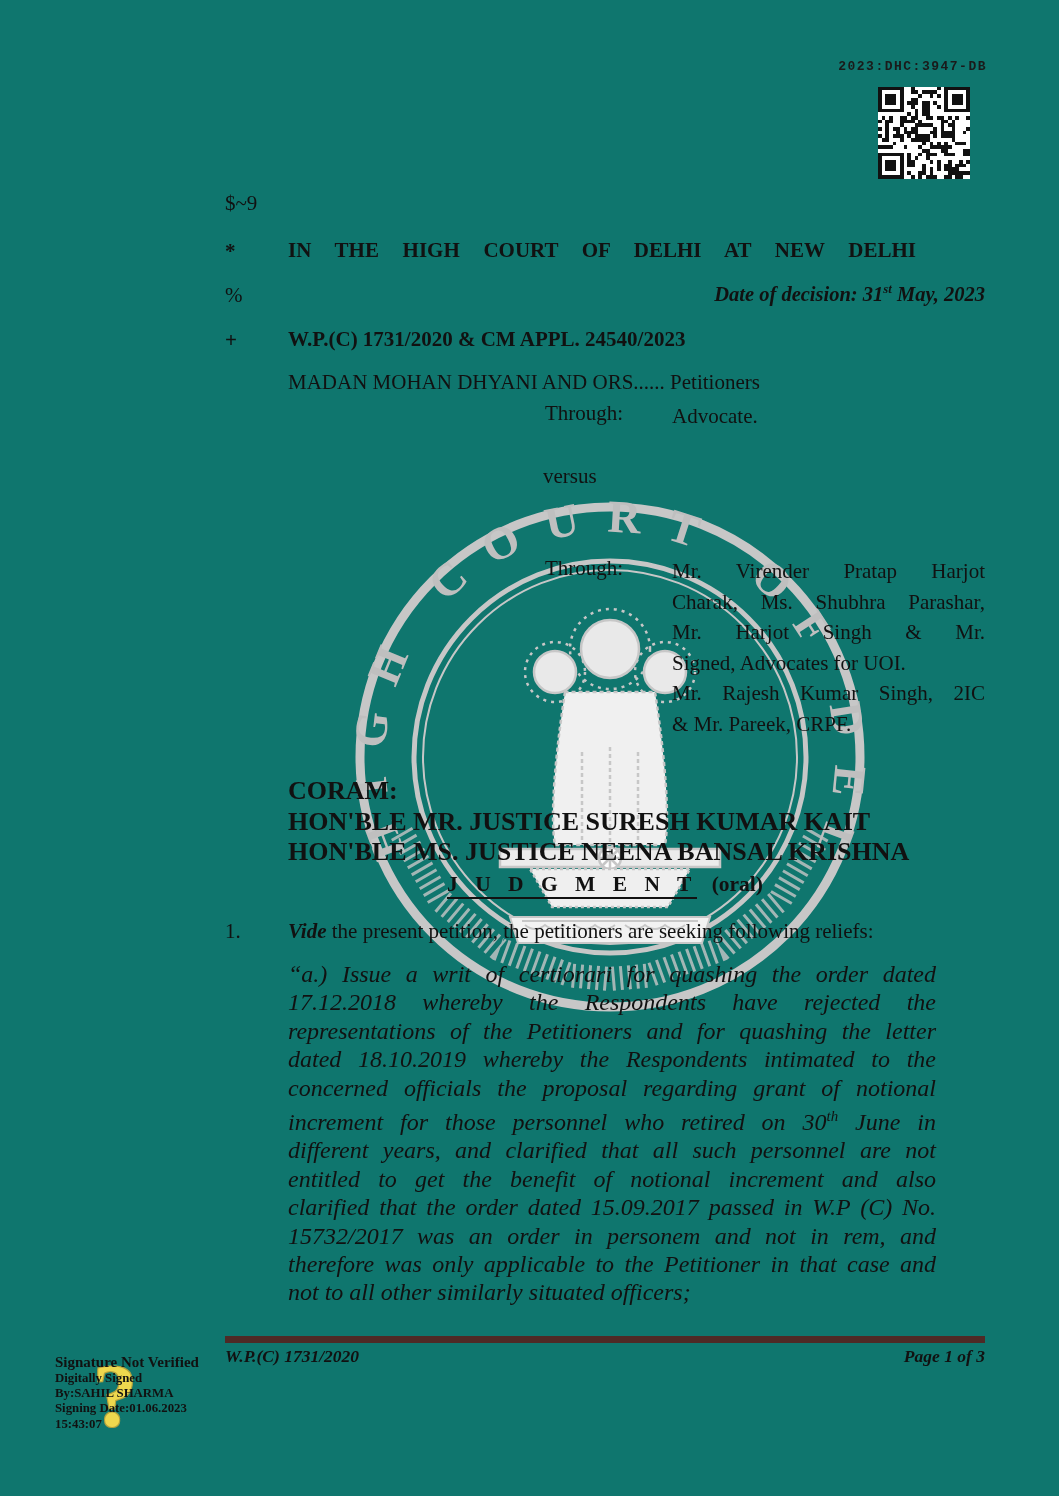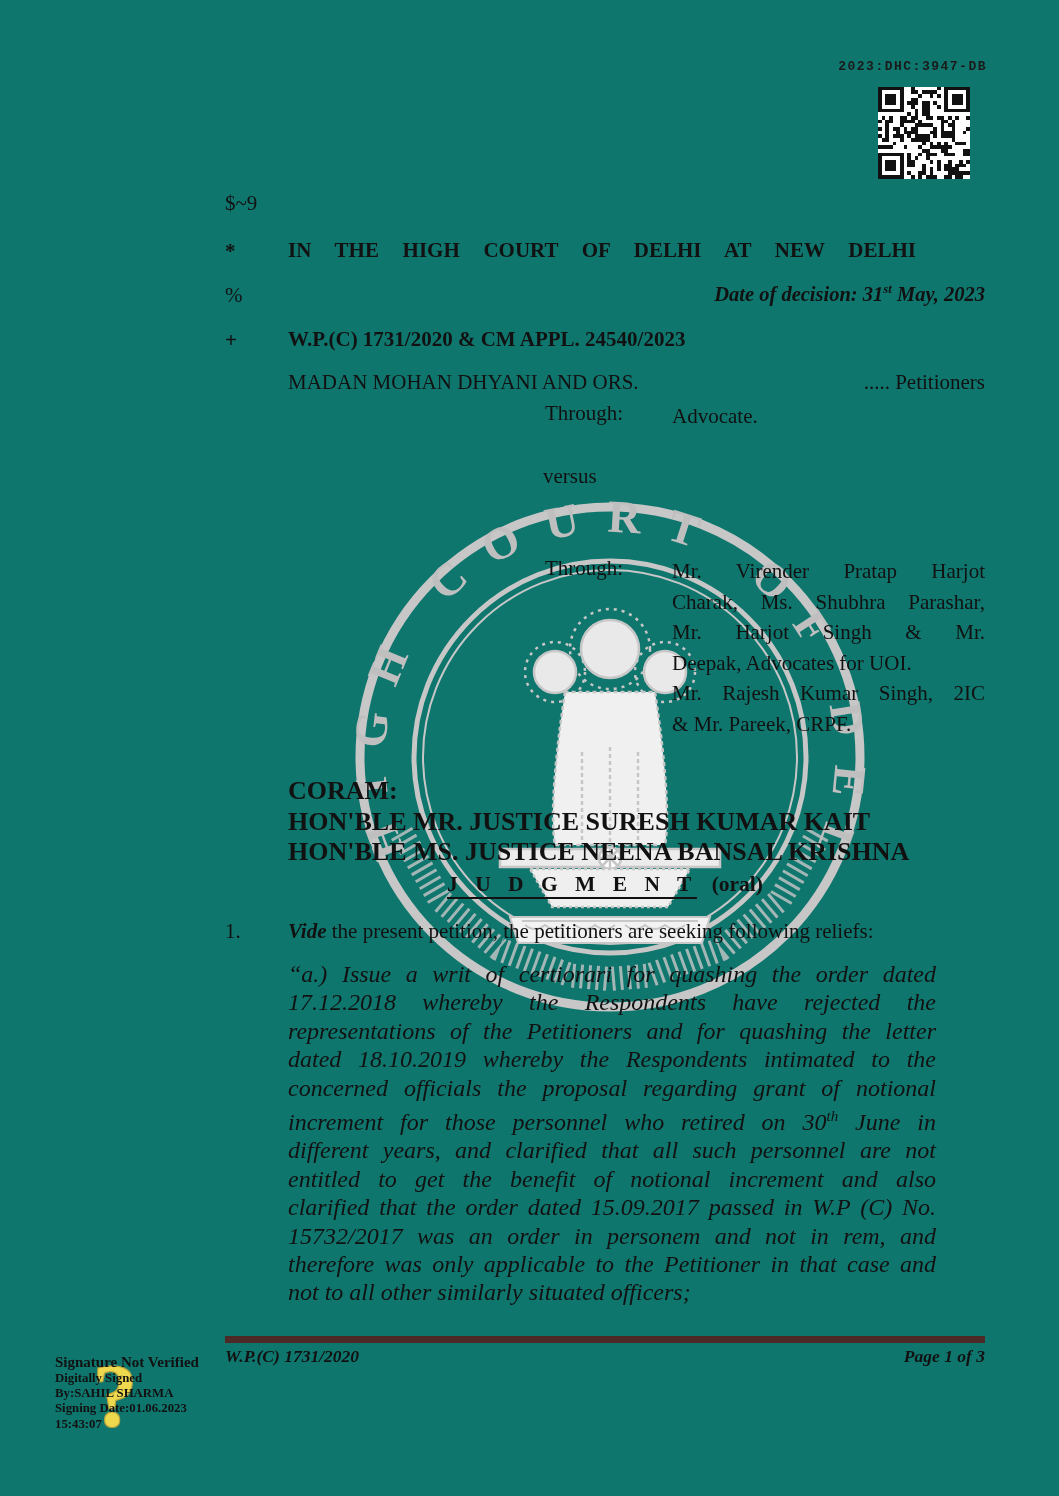--- a/index.html
+++ b/index.html
@@ -18,21 +18,21 @@
 
   .serial{left:0;top:191px;font-size:21px;}
   .sym-star{left:0;top:239px;font-size:21px;font-weight:bold;}
   .court-heading{left:63px;top:238px;width:628px;font-weight:bold;font-size:21px;
                  text-align:justify;text-align-last:justify;}
   .sym-pct{left:0;top:283px;font-size:21px;}
   .date-line{right:0;top:282px;font-weight:bold;font-style:italic;font-size:20.5px;}
   .sym-plus{left:0;top:328px;font-size:21px;font-weight:bold;}
   .case-line{left:63px;top:327px;font-size:21px;font-weight:bold;}
 
-  .party-row{left:63px;top:370px;width:697px;display:flex;justify-content:space-between;font-size:21px;}
+  .party-row{left:63px;top:370px;width:697px;display:flex;justify-content:flex-start;font-size:21px;}
   .party-row.res{top:525px;}
   .through-label{left:320px;top:401px;font-size:21px;}
   .through-lines{left:447px;top:401px;width:313px;font-size:21px;line-height:31px;}
   .through-label.res{top:556px;}
   .through-lines.res{top:556px;line-height:30.6px;}
   .stretch{text-align:justify;text-align-last:justify;}
   .versus{left:318px;top:464px;font-size:21px;}
 
   .coram{left:63px;top:776px;font-weight:bold;font-size:26px;line-height:30.6px;}
 
@@ -340,21 +340,21 @@
       <div>Advocate.</div>
     </div>
 
     <div class="versus">versus</div>
 
     <div class="through-label res">Through:</div>
     <div class="through-lines res">
       <div class="stretch">Mr. Virender Pratap Harjot</div>
       <div class="stretch">Charak, Ms. Shubhra Parashar,</div>
       <div class="stretch">Mr. Harjot Singh &amp; Mr.</div>
-      <div>Deepak, Advocates for UOI.</div>
+      <div>Signed, Advocates for UOI.</div>
       <div class="stretch">Mr. Rajesh Kumar Singh, 2IC</div>
       <div>&amp; Mr. Pareek, CRPF.</div>
     </div>
 
     <div class="coram">
       <div>CORAM:</div>
       <div>HON'BLE MR. JUSTICE SURESH KUMAR KAIT</div>
       <div>HON'BLE MS. JUSTICE NEENA BANSAL KRISHNA</div>
     </div>
 

